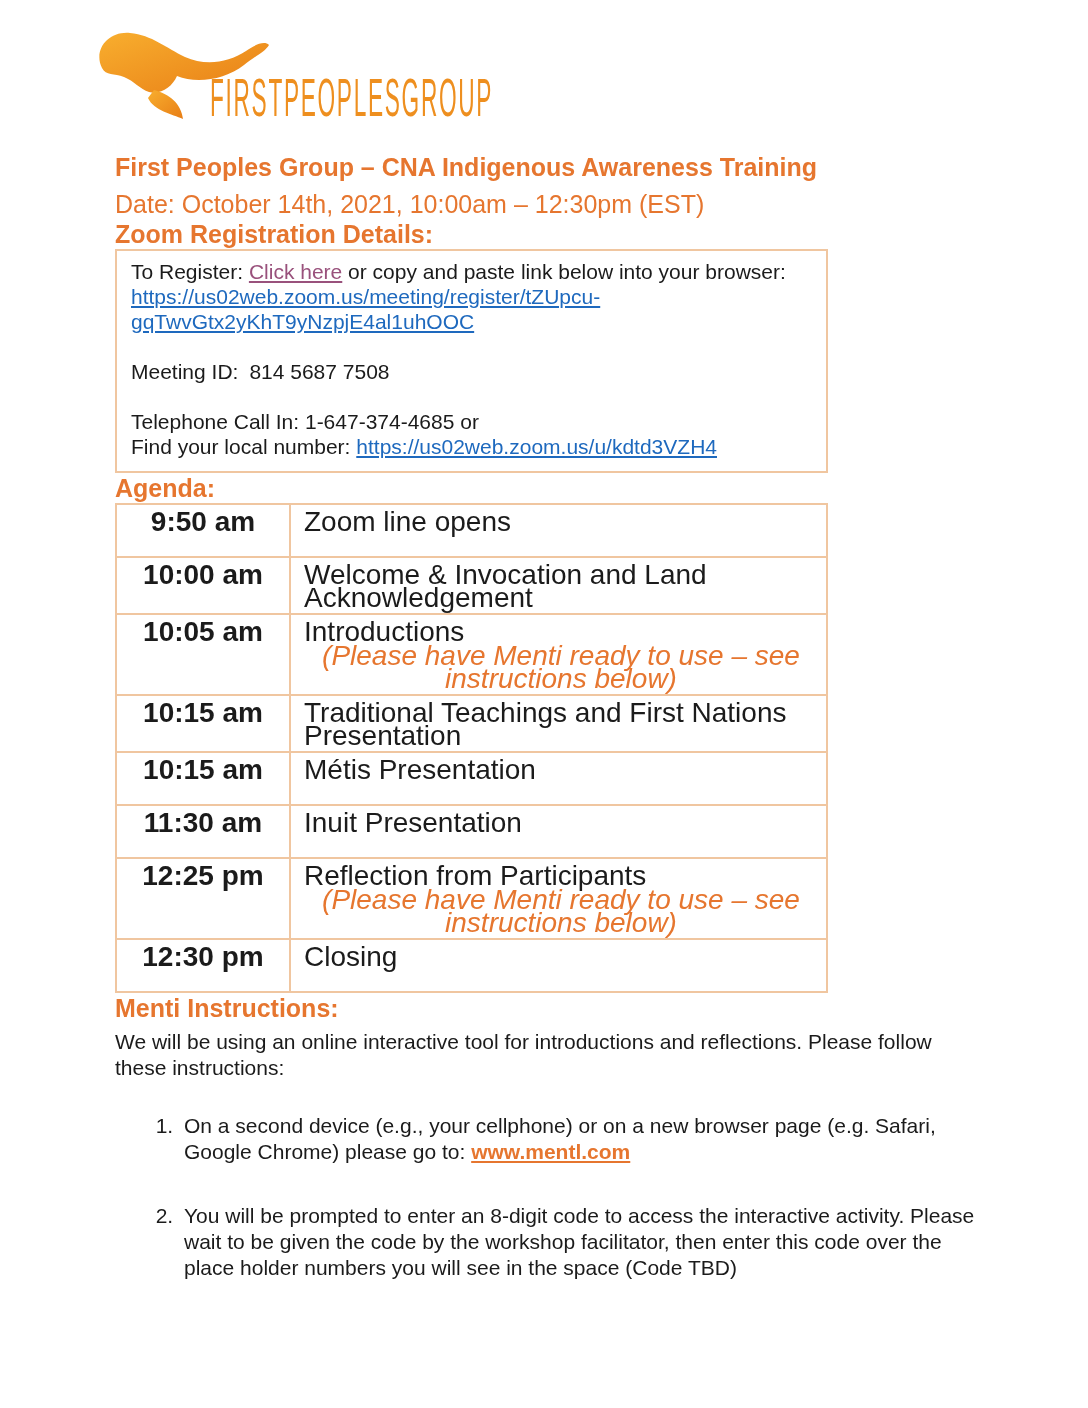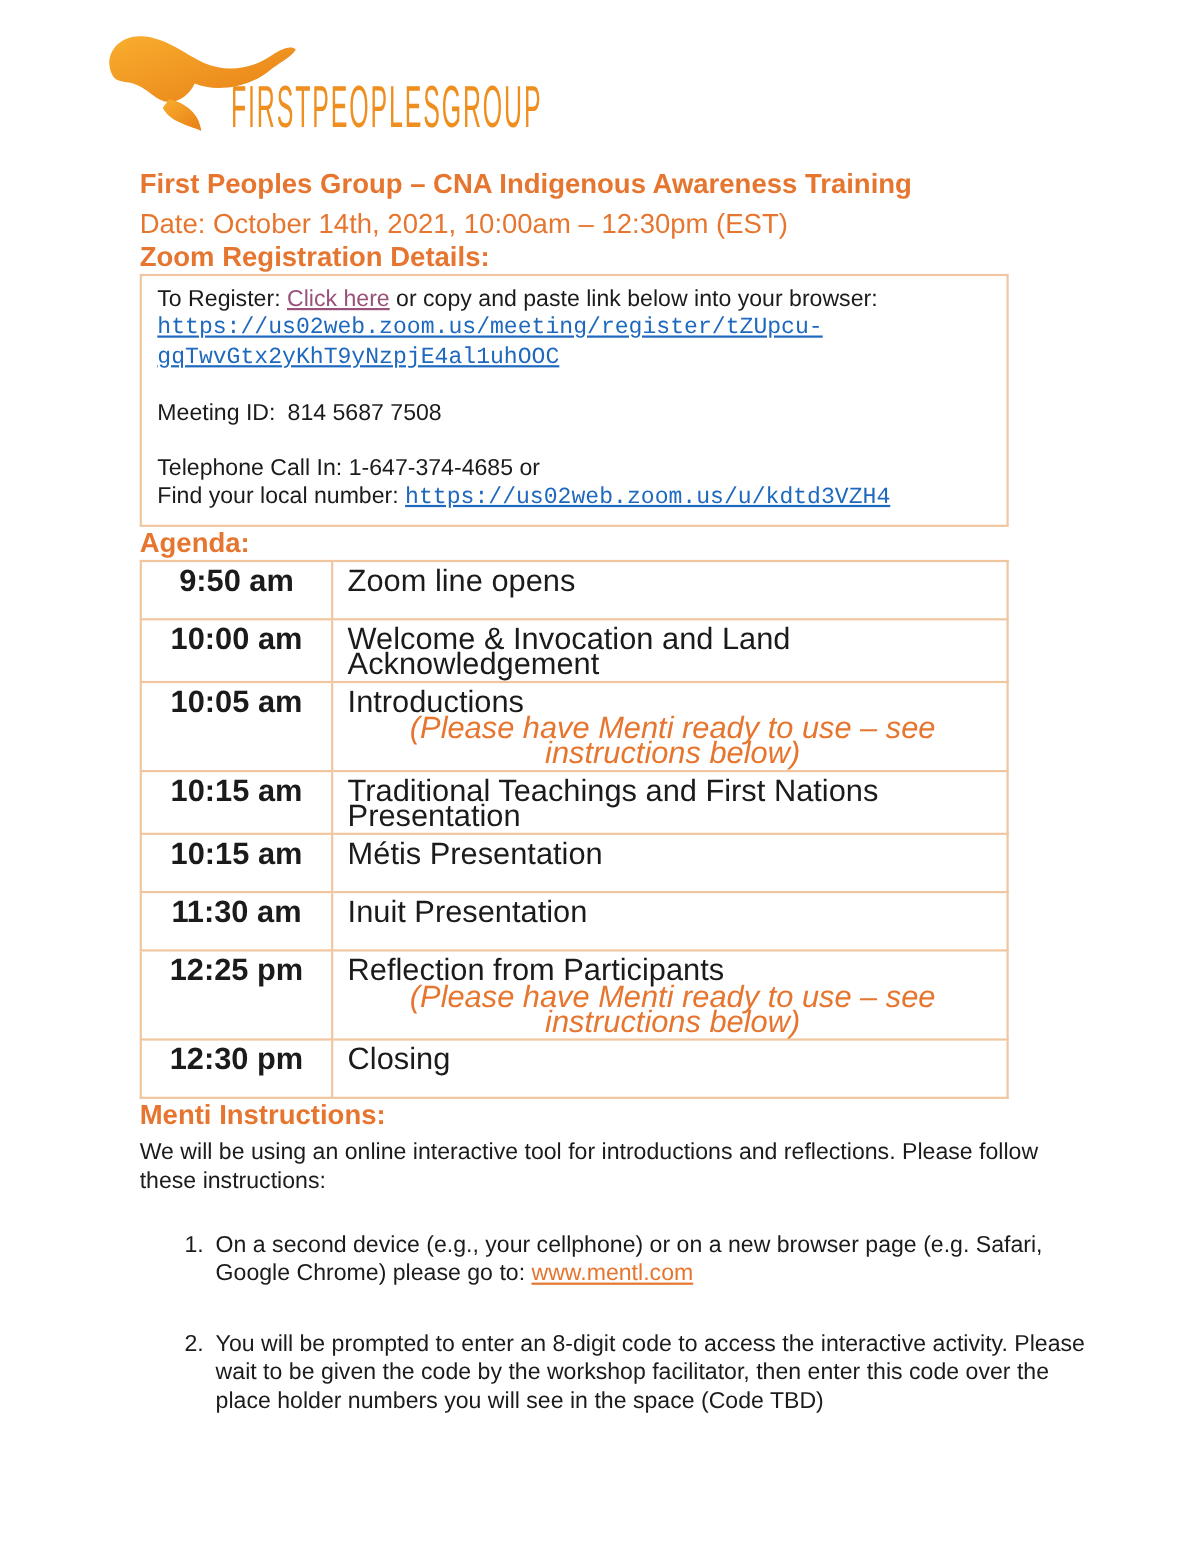--- a/index.html
+++ b/index.html
@@ -14,40 +14,40 @@
   
   .logo{position:absolute;top:26px;left:92px;width:420px;height:110px;text-align:right;}
   .logo svg{position:absolute;top:0;left:0;}
   .wordmark{
     position:absolute;left:118px;top:44px;
     font-size:54px;line-height:54px;font-weight:400;
     color:#EE8F1F;letter-spacing:4px;white-space:nowrap;
     transform:scaleX(0.42);transform-origin:left top;
   }
   
-  .content{position:absolute;left:127px;top:152px;width:790px;}
+  .content{position:absolute;left:115px;top:152px;width:713px;}
   .title{font-size:25px;line-height:30px;font-weight:700;color:#E6762F;margin:0;}
   .date-line{font-size:25px;line-height:30px;color:#E6762F;margin:7px 0 0;}
   .b{font-weight:400;}
   h2.sec{font-size:25px;line-height:30px;font-weight:700;color:#E6762F;margin:0;}
   .sec-zoom{margin-top:33px;margin-bottom:7px;}
   .sec-agenda{margin-top:40px;margin-bottom:8px;}
   .sec-menti{margin-top:40px;margin-bottom:6px;}
   
   .reg-box{
     border:2px solid #F0C6A0;
     padding:8px 14px 12px;
     font-size:21px;line-height:25px;
   }
   .reg-box p{margin:0;}
   .sp{height:25px;}
   a{text-decoration:underline;cursor:pointer;}
-  a.blue{color:#1E69BE;font-family:Liberation Mono, monospace;}
+  a.blue{color:#1E69BE;}
   a.visited{color:#99517C;}
-  a.orange{color:#E6762F;font-weight:400;}
+  a.orange{color:#E6762F;font-weight:700;}
   .gap2{display:inline-block;width:11px;}
   
   table.agenda{border-collapse:collapse;width:100%;}
   table.agenda td{
     border:2px solid #F0C6A0;
     vertical-align:top;
     font-size:28px;line-height:23px;
   }
   td.time{width:164px;text-align:center;font-weight:700;padding:5px 4px 4px;}
   td.item{padding:5px 8px 4px 13px;height:42px;}

